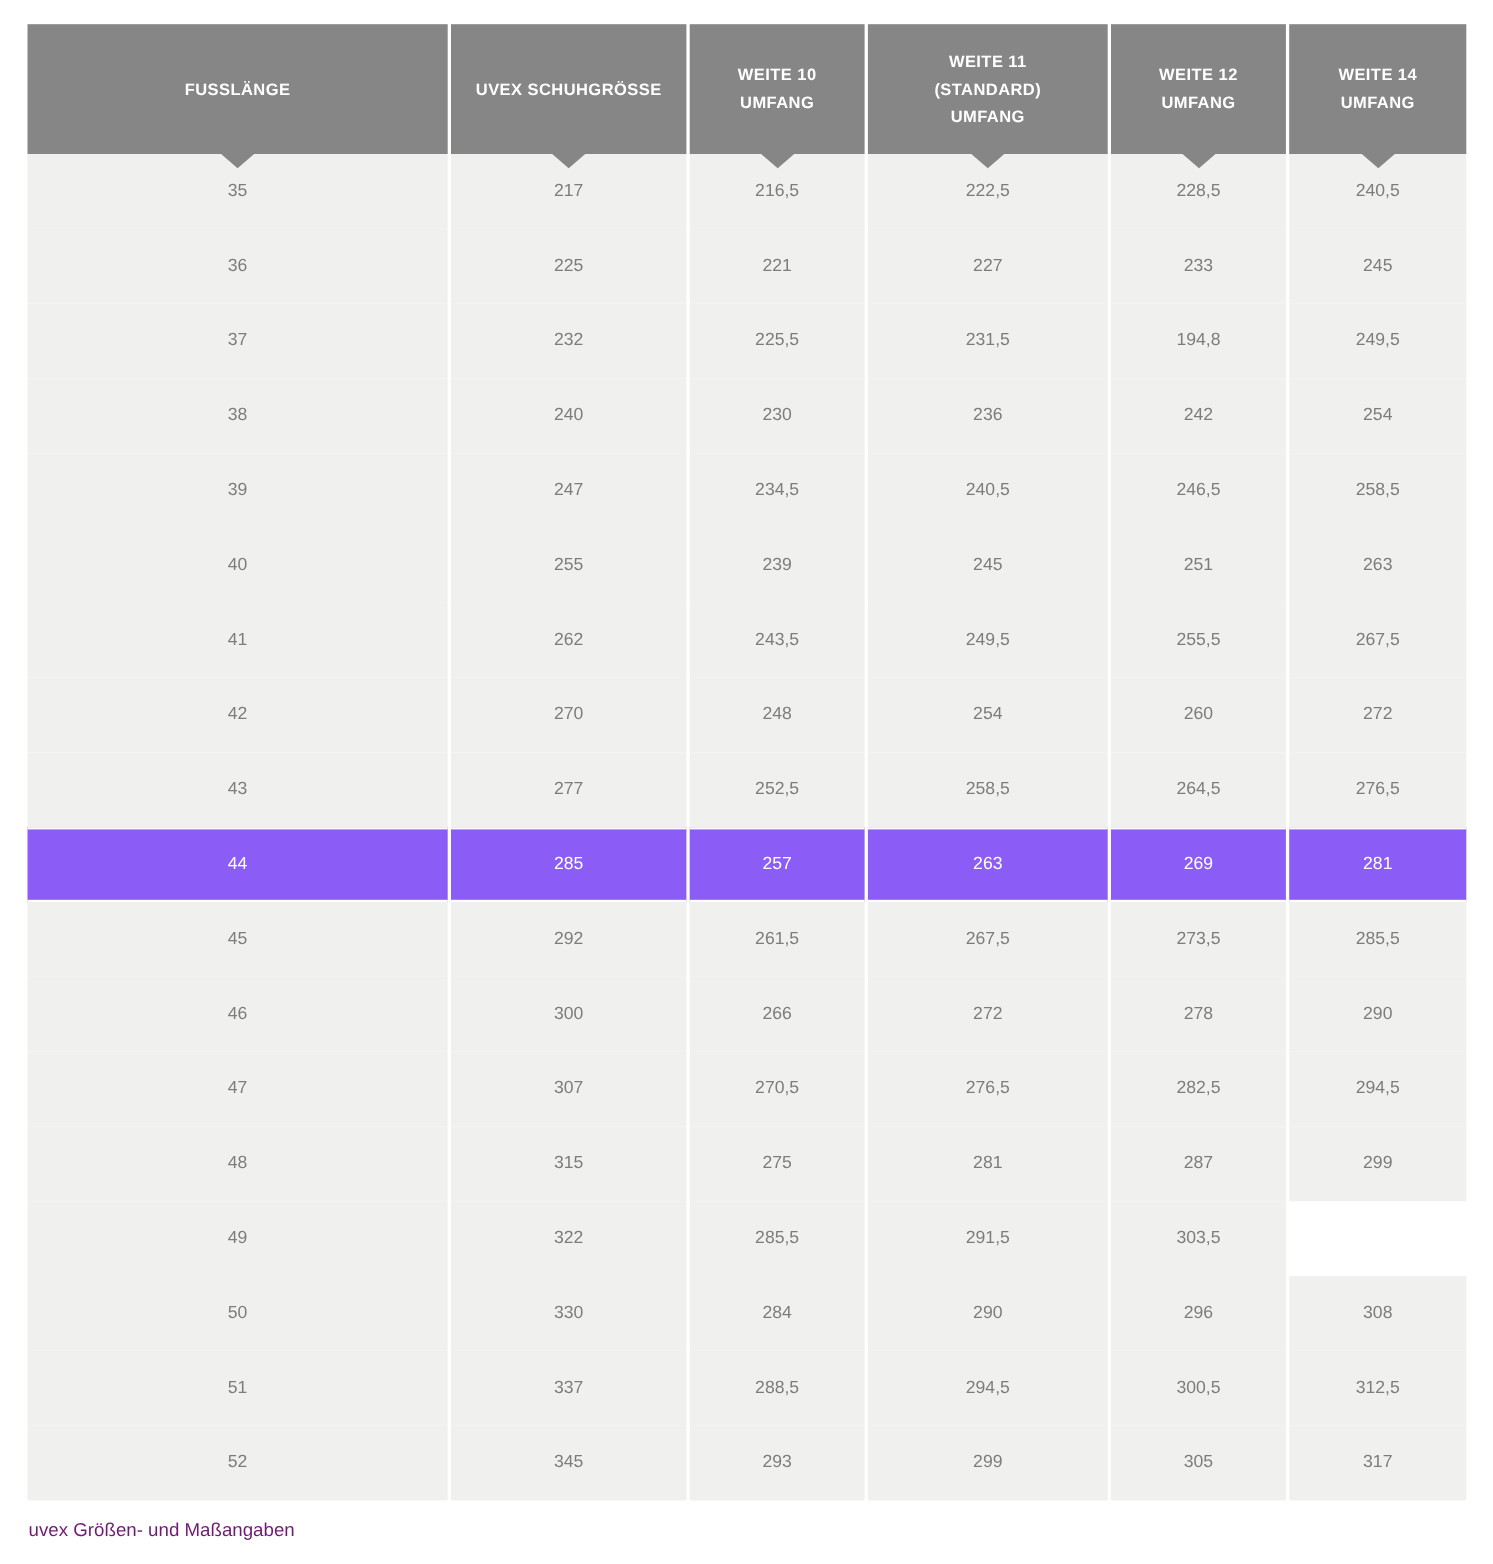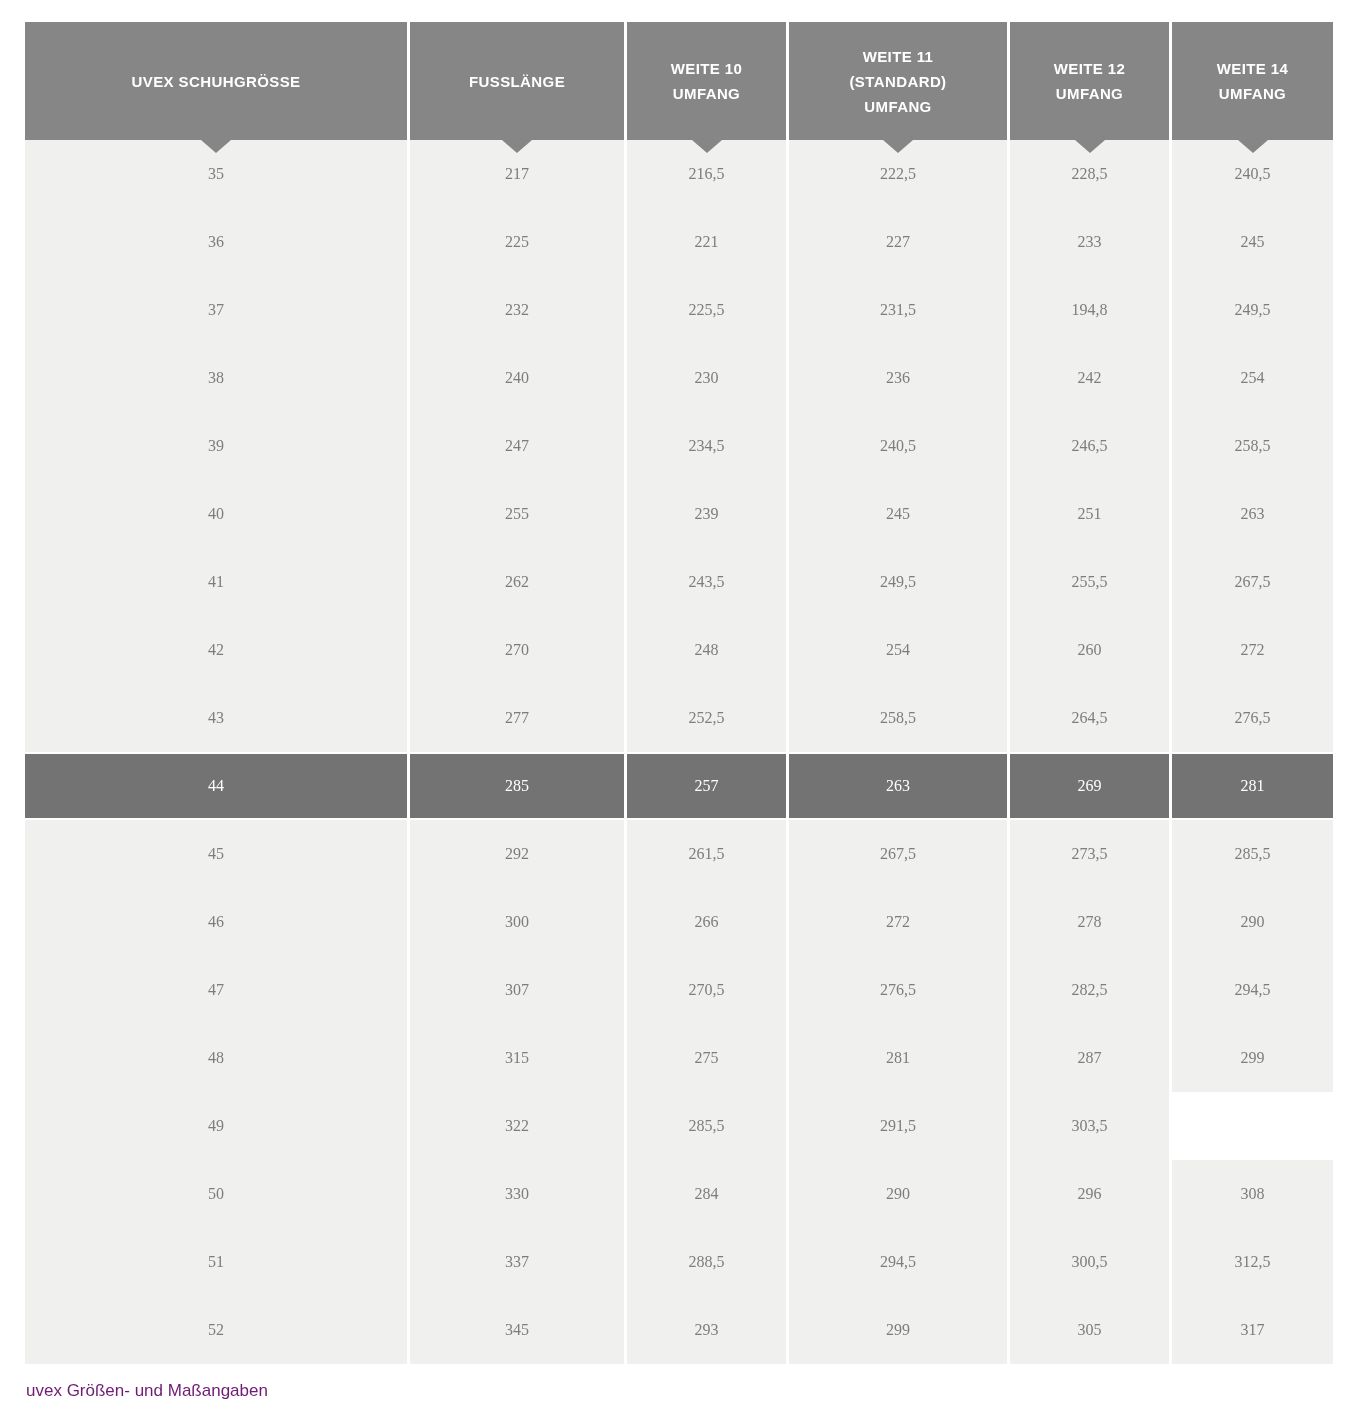--- a/index.html
+++ b/index.html
@@ -52,56 +52,55 @@
     border-left: 15px solid transparent;
     border-right: 15px solid transparent;
     border-top: 13px solid #868686;
     z-index: 2;
   }
   .tbody {
     position: relative;
   }
   .tr {
     height: 68px;
-    font-family: Liberation Serif, serif;
   }
   .td {
     background: #f0f0ef;
     display: flex;
     align-items: center;
     justify-content: center;
     color: #7d7d7d;
     font-size: 16px;
     box-sizing: border-box;
   }
   .tr.highlight .td {
-    background: #737373;
+    background: #8b5cf6;
     color: #ffffff;
     border-top: 2px solid #ffffff;
     border-bottom: 2px solid #ffffff;
   }
   .caption {
     margin-top: 17px;
     padding-left: 1px;
     color: #701a75;
     font-size: 17px;
   }
 </style>
 </head>
 <body>
 
 <div class="wrap">
 
   <div class="thead">
     <div class="th">
+      <span class="th-label">FUSSLÄNGE</span>
+      <span class="pointer"></span>
+    </div>
+    <div class="th">
       <span class="th-label">UVEX SCHUHGRÖSSE</span>
-      <span class="pointer"></span>
-    </div>
-    <div class="th">
-      <span class="th-label">FUSSLÄNGE</span>
       <span class="pointer"></span>
     </div>
     <div class="th">
       <span class="th-label">WEITE 10
 UMFANG</span>
       <span class="pointer"></span>
     </div>
     <div class="th">
       <span class="th-label">WEITE 11
 (STANDARD)

